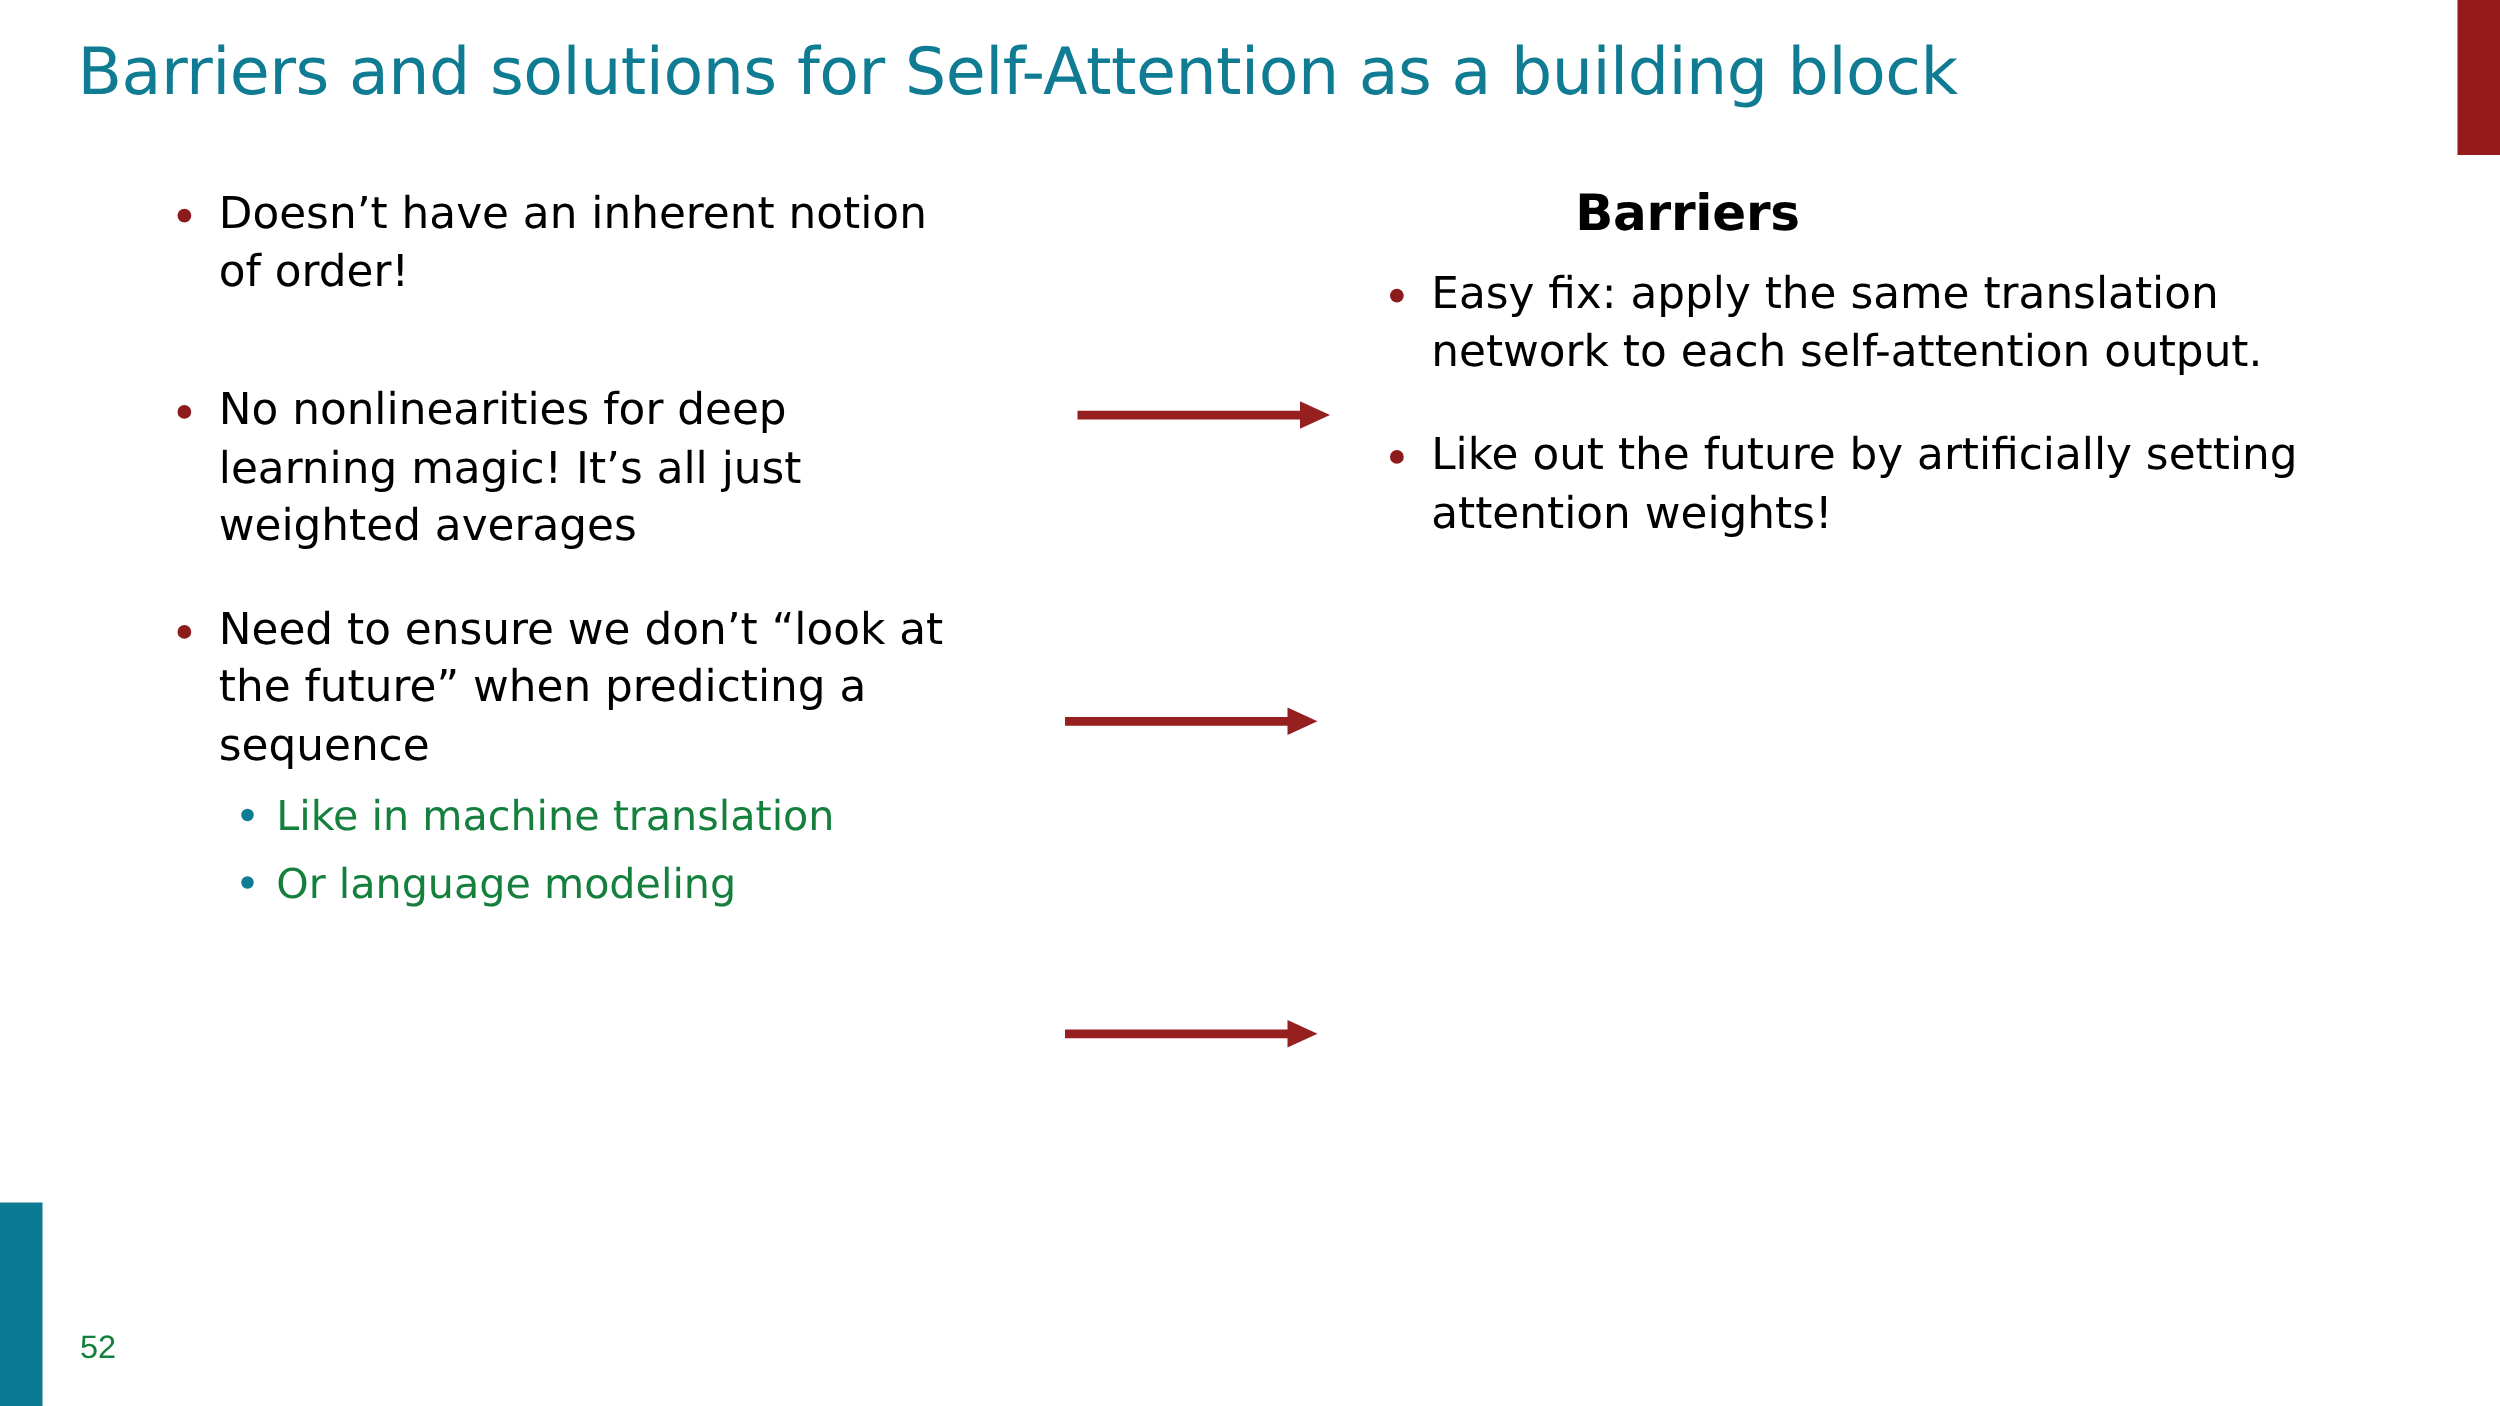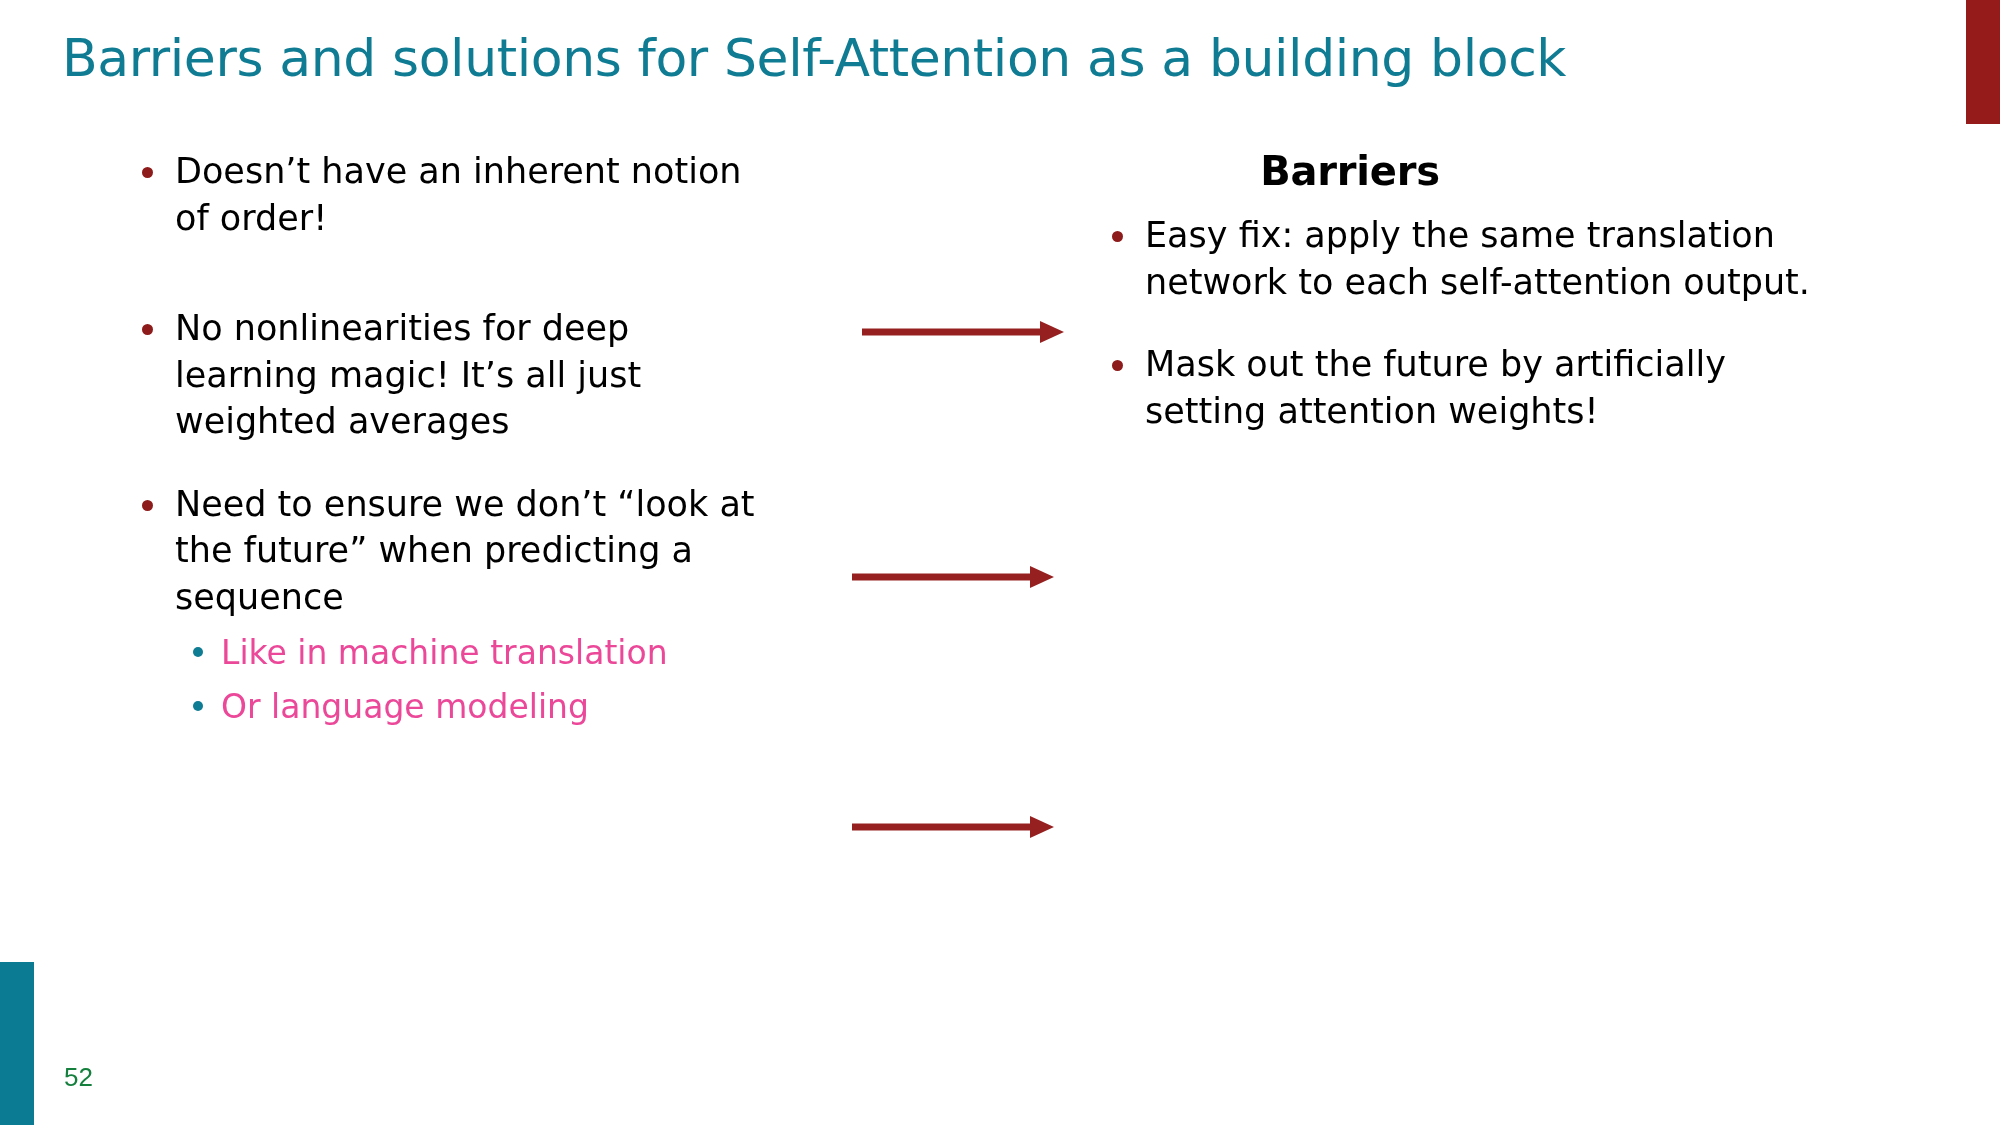--- a/index.html
+++ b/index.html
@@ -102,21 +102,21 @@
   ul.subbullets {
     list-style: none;
     margin: 6px 0 0 0;
     padding: 0;
   }
   li.subbullet {
     position: relative;
     padding-left: 46px;
     font-size: 33px;
     line-height: 1.62;
-    color: #ec4899;
+    color: #15803d;
   }
   li.subbullet > .dot {
     position: absolute;
     left: 18px;
     top: 21px;
     width: 10px;
     height: 10px;
     border-radius: 50%;
     background: #0E7C93;
   }
@@ -179,21 +179,21 @@
 
   <div class="column column-right">
     <div class="column-heading">Barriers</div>
     <ul class="bullets">
       <li class="bullet b2">
         <span class="dot"></span>
         <span>Easy fix: apply the same translation network to each self-attention output.</span>
       </li>
       <li class="bullet">
         <span class="dot"></span>
-        <span>Mask out the future by artificially setting attention weights!</span>
+        <span>Like out the future by artificially setting attention weights!</span>
       </li>
     </ul>
   </div>
 
   <div id="arrow-layer">
       <div class="arrow" style="left: 860px; top: 315px; width: 206px; height: 34px;"><svg width="206" height="34" viewBox="0 0 206 34">
           <line x1="2" y1="17" x2="182" y2="17" stroke="#962020" stroke-width="7"></line>
           <polygon points="180,6 204,17 180,28" fill="#962020"></polygon>
         </svg></div>
       <div class="arrow" style="left: 850px; top: 560px; width: 206px; height: 34px;"><svg width="206" height="34" viewBox="0 0 206 34">

